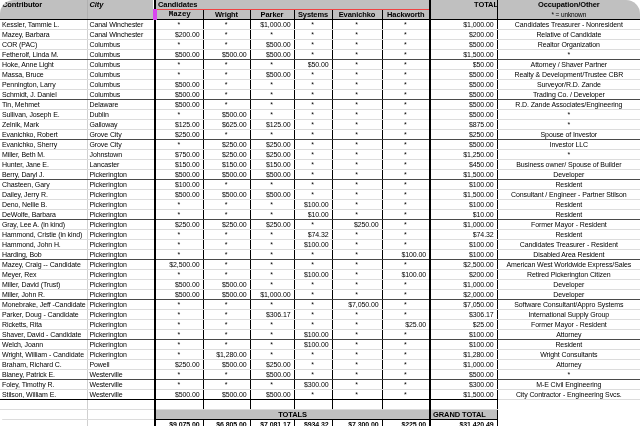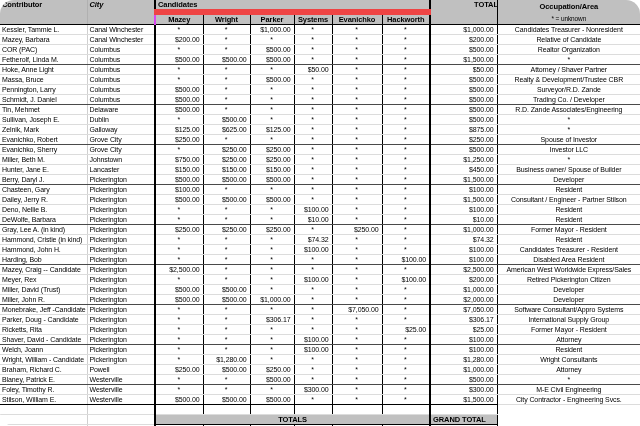--- a/index.html
+++ b/index.html
@@ -10,23 +10,23 @@
   th, td {
     font-size: 7px; line-height: 9px; height: 10px;
     white-space: nowrap; overflow: hidden; padding: 0 2px;
     letter-spacing: -0.1px; vertical-align: middle;
   }
   
   thead th { background: #c0c0c0; font-weight: bold; font-size: 7.5px; height: 8px; }
   thead tr.hdr2 th { height: 9px; }
   th.h-contrib { text-align: left; vertical-align: top; border-bottom: 1px solid #000; }
   th.h-city { text-align: left; vertical-align: top; border-left: 1px solid #b0b0b0; border-bottom: 1px solid #000; font-style: italic; }
-  th.h-candidates { text-align: left; border-left: 2px solid #000; border-bottom: 6px solid #ef4444; }
+  th.h-candidates { text-align: left; border-left: 2px solid #000; border-bottom: 1px solid #ef4444; }
   th.cand-h { text-align: center; border-left: 1px solid #000; border-bottom: 1px solid #000; }
-  th.cand-h-first { border-left: 2px solid #d946ef; }
+  th.cand-h-first { border-left: 4px solid #d946ef; font-family: Liberation Mono, monospace; }
   th.h-total { text-align: center; vertical-align: top; border-left: 2px solid #000; border-right: 1px solid #000; border-bottom: 1px solid #000; padding-left: 43px; }
   th.h-occ { text-align: center; }
   th.h-note { text-align: center; font-weight: normal; font-size: 6.5px; border-bottom: 1px solid #000; }
   
   tr.data td { border-bottom: 1px solid #dcdcdc; }
   tr.data.group-end td { border-bottom: 1px solid #4a4a4a; }
   tr.data.last-data td { border-bottom: 1px solid #000; }
   tr.data.last-data td.c-occ { border-bottom: 1px solid #dcdcdc; }
   td.c-contrib { text-align: left; }
   td.c-city { text-align: left; border-left: 1px solid #d0d0d0; }
@@ -75,21 +75,21 @@
         <col style="width:48px">
       <col style="width:67px">
         <col style="width:143px">
     </colgroup>
     <thead>
       <tr class="hdr1">
         <th class="h-contrib" rowspan="2">Contributor</th>
         <th class="h-city" rowspan="2">City</th>
         <th class="h-candidates" colspan="6">Candidates</th>
         <th class="h-total" rowspan="2">TOTAL</th>
-        <th class="h-occ">Occupation/Area</th>
+        <th class="h-occ">Occupation/Other</th>
       </tr>
       <tr class="hdr2">
         <th class="cand-h cand-h-first">Mazey</th>
         <th class="cand-h">Wright</th>
         <th class="cand-h">Parker</th>
         <th class="cand-h">Systems</th>
         <th class="cand-h">Evanichko</th>
         <th class="cand-h">Hackworth</th>
         <th class="h-note">* = unknown</th>
       </tr>

